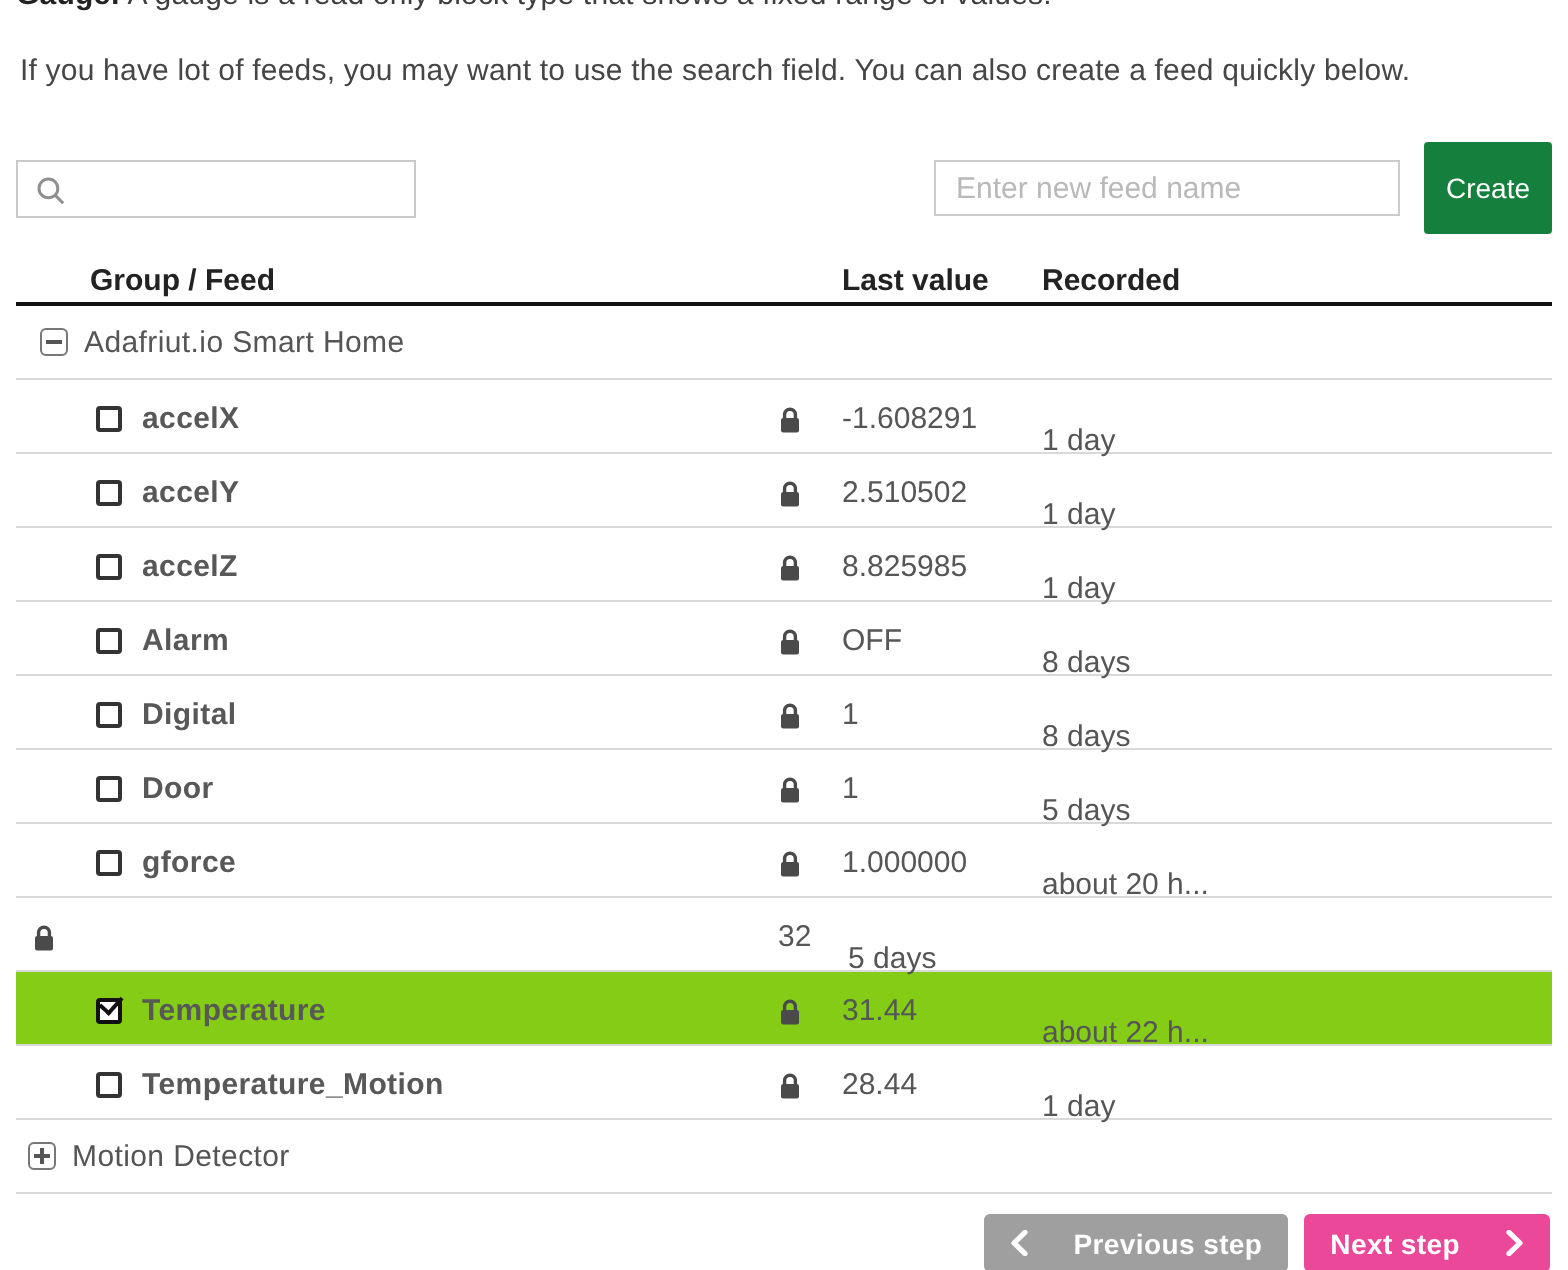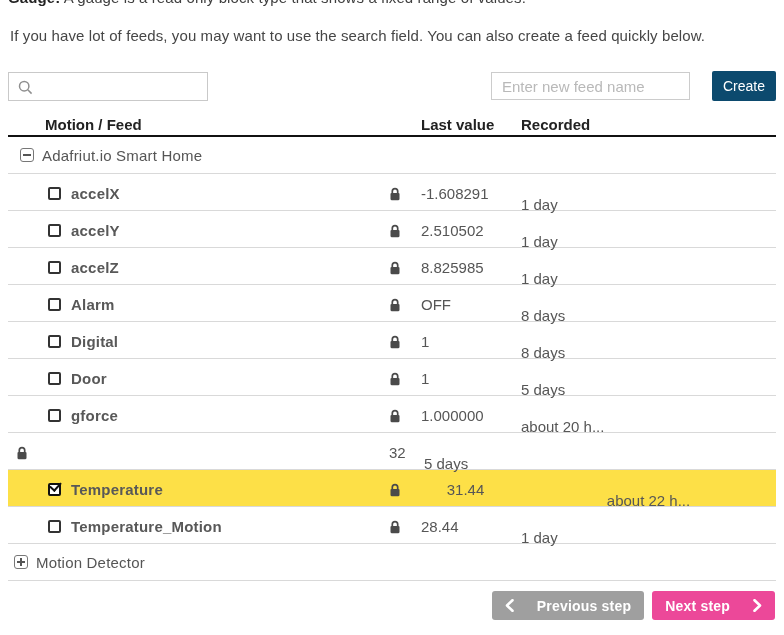--- a/index.html
+++ b/index.html
@@ -13,37 +13,37 @@
   .intro-cut b { font-weight:700; color:#222; }
   .intro2 { margin:17px 0 0 2px; font-size:15px; color:#464646; letter-spacing:.1px; }
 
   
   .toolbar { margin-top:27px; display:flex; align-items:center; }
   .searchbox { position:relative; width:200px; height:29px; border:1px solid #c9c9c9; background:#fff; }
   .searchbox svg { position:absolute; left:9px; top:7px; }
   .searchbox input { width:100%; height:100%; border:0; outline:none; padding:0 6px 0 30px;
     font-size:14px; color:#444; background:transparent; font-family:inherit; }
   .spacer { flex:1; }
-  .newfeed { width:199px; height:28px; border:1px solid #ccc; padding:0 10px; font-size:15px;
+  .newfeed { width:233px; height:28px; border:1px solid #ccc; padding:0 10px; font-size:15px;
     color:#444; outline:none; font-family:inherit; }
   .newfeed::placeholder { color:#b9b9b9; }
-  .create-btn { margin-left:22px; height:30px; width:64px; border:0; background:#0c4a6e; color:#fff;
+  .create-btn { margin-left:12px; height:46px; width:64px; border:0; background:#15803d; color:#fff;
     font-size:14px; font-weight:400; border-radius:2px; cursor:pointer; font-family:inherit; }
 
   
   .table { margin-top:12px; }
   .thead { display:grid; grid-template-columns:373px 32px 97px 1fr; align-items:center;
     height:24px; border-bottom:2px solid #111; font-weight:700; font-size:15px; color:#222; }
   .thead .c1 { padding-left:37px; }
   .thead .c3 { padding-left:8px; }
   .thead .c4 { padding-left:11px; }
 
   .row { display:grid; grid-template-columns:373px 32px 97px 1fr; align-items:center;
     height:37px; border-bottom:1px solid #d9d9d9; font-size:15px; color:#585858; cursor:pointer; }
-  .row.selected { background:#fde047;text-align:center; }
+  .row.selected { background:#84cc16; }
   .cell-main { display:flex; align-items:center; }
   .feed .cell-main { padding-left:40px;font-weight:bold; }
   .feed-label { margin-left:10px; letter-spacing:.2px; }
   .val { padding-left:8px; color:#565656; }
   .rec { padding-left:11px; color:#565656;margin-top:22px; }
   .lockcell { display:flex; justify-content:flex-start; padding-left:8px; }
 
   
   .group .cell-main { padding-left:12px; }
   .group.collapsed .cell-main { padding-left:6px; }
@@ -86,21 +86,21 @@
       </svg>
       <input type="text" placeholder="" style="">
     </div>
     <div class="spacer"></div>
     <input type="text" class="newfeed" placeholder="Enter new feed name" style="">
     <button class="create-btn">Create</button>
   </div>
 
   <div class="table">
     <div class="thead">
-      <div class="c1">Motion / Feed</div>
+      <div class="c1">Group / Feed</div>
       <div class="c2"></div>
       <div class="c3">Last value</div>
       <div class="c4">Recorded</div>
     </div>
 
     <div class="row group">
       <div class="cell-main">
         <span class="sqicon minus"></span>
         <span class="group-label">Adafriut.io Smart Home</span>
       </div>

